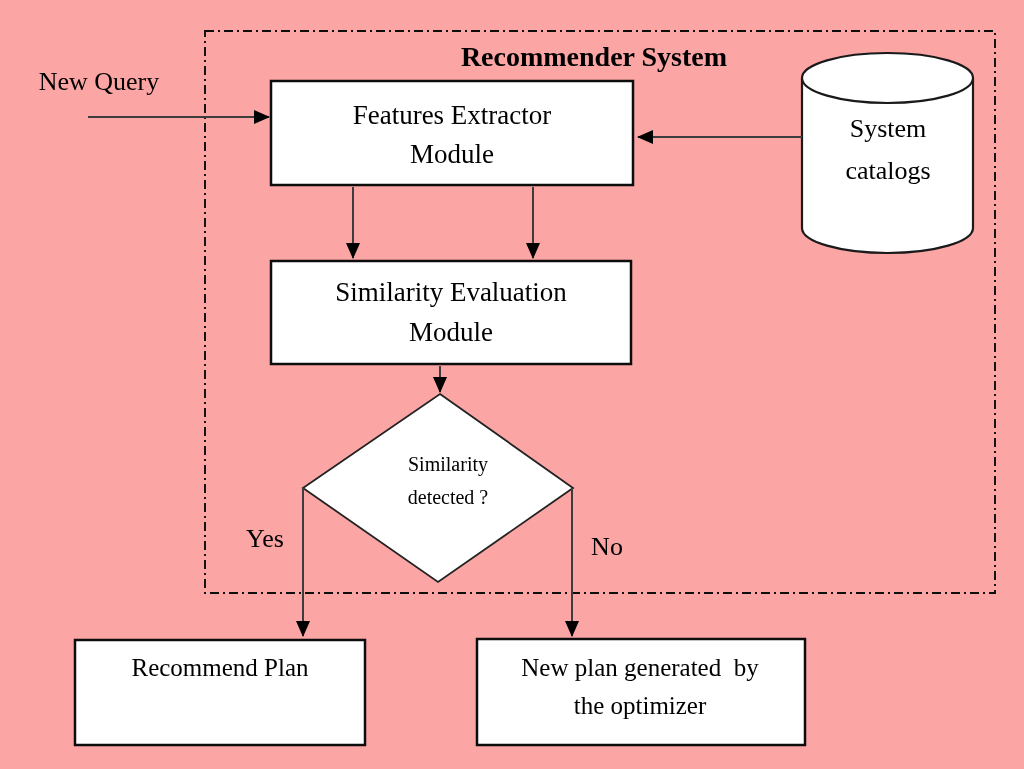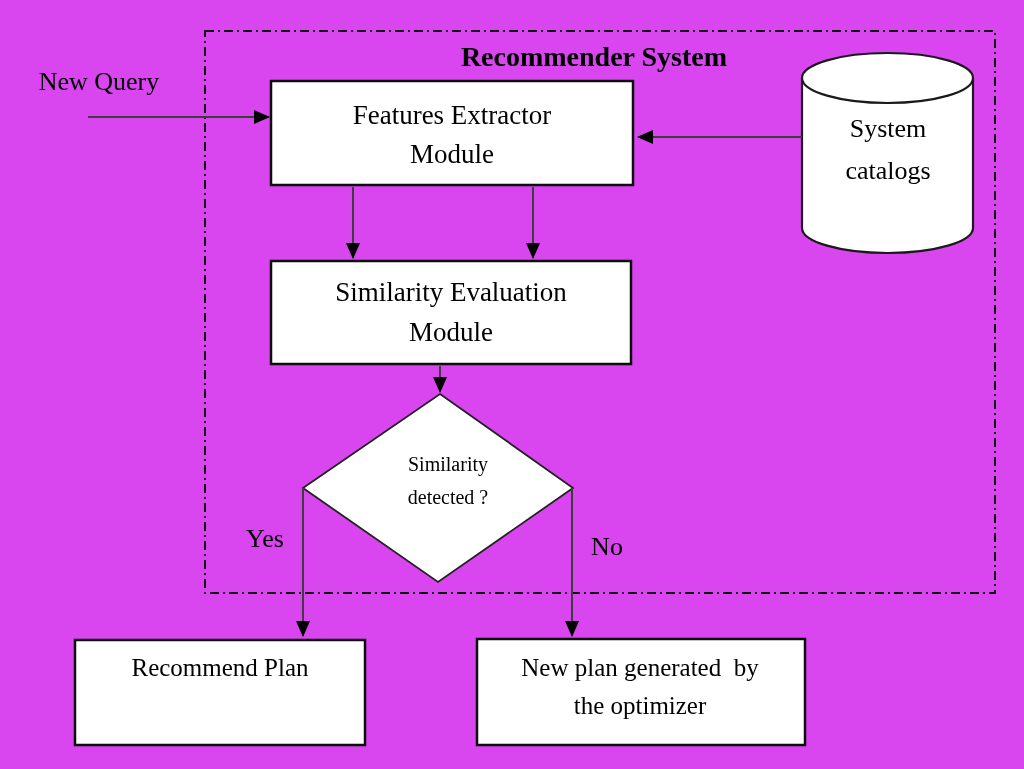--- a/index.html
+++ b/index.html
@@ -4,21 +4,21 @@
 <style>
   html, body {
     margin: 0;
     padding: 0;
     background: #ffffff;
   }
   .canvas {
     position: relative;
     width: 1024px;
     height: 769px;
-    background: #d946ef;
+    background: #fca5a5;
     overflow: hidden;
   }
   svg text {
     font-family: "Liberation Serif", "DejaVu Serif", serif;
     fill: #000000;
   }
   .node-label   { font-size: 27px; }
   .cyl-label    { font-size: 26px; }
   .diamond-label{ font-size: 20px; }
   .edge-label   { font-size: 26px; }

